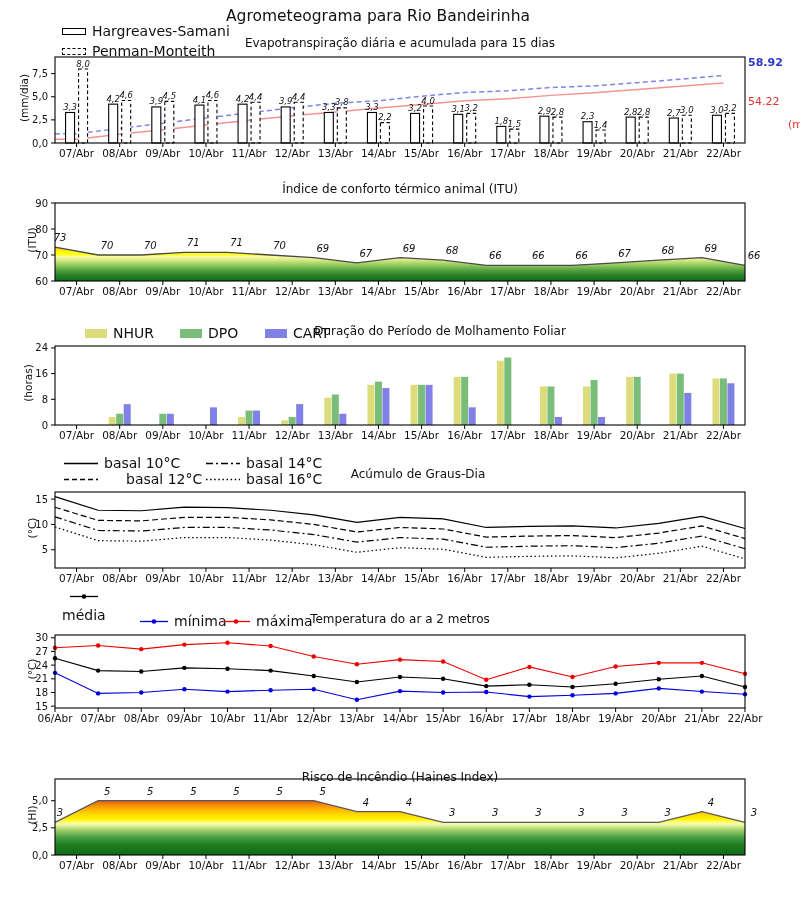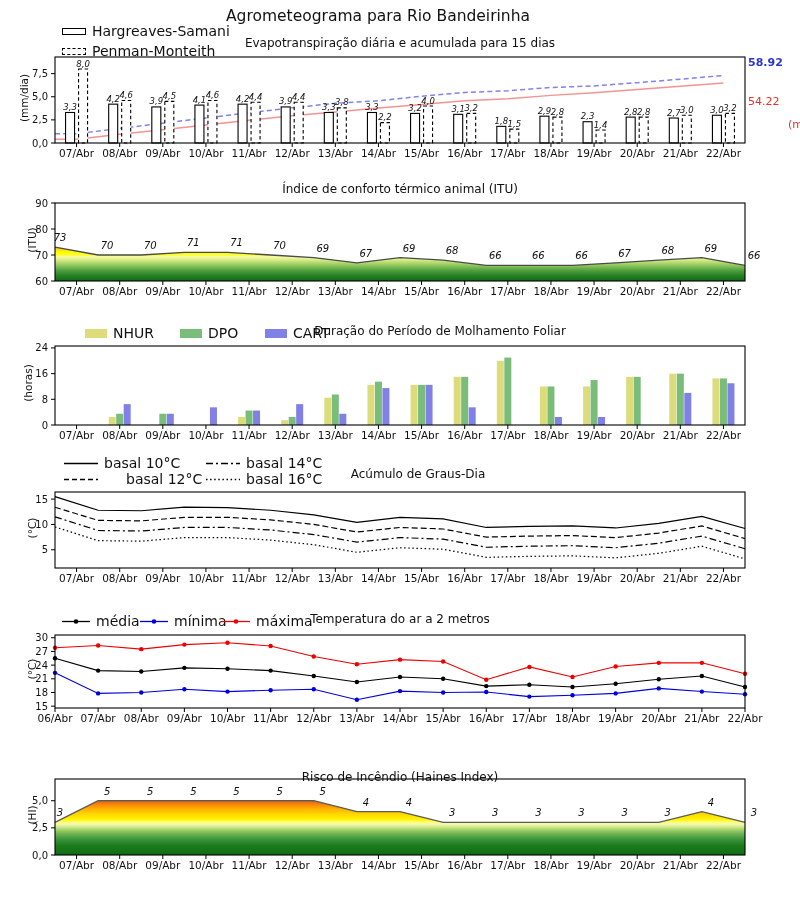--- a/index.html
+++ b/index.html
@@ -419,21 +419,21 @@
       <line x1="582.1875" y1="76" x2="582.1875" y2="80" stroke="#000" stroke-width="1"></line>
       <text x="582.1875" y="90" text-anchor="middle" font-size="10.5" fill="#111">20/Abr</text>
       <line x1="625.3125" y1="76" x2="625.3125" y2="80" stroke="#000" stroke-width="1"></line>
       <text x="625.3125" y="90" text-anchor="middle" font-size="10.5" fill="#111">21/Abr</text>
       <line x1="668.4375" y1="76" x2="668.4375" y2="80" stroke="#000" stroke-width="1"></line>
       <text x="668.4375" y="90" text-anchor="middle" font-size="10.5" fill="#111">22/Abr</text>
     </g>
     <rect x="0" y="0" width="690" height="76" fill="none" stroke="#000" stroke-width="1.1"></rect>
   </svg>
 
-<div class="abs leg-row" style="left:62px;top:613px;">
+<div class="abs leg-row" style="left:62px;top:592px;flex-direction:column;">
   <svg class="lsw" width="28" height="9">
       <line x1="0" y1="4.5" x2="28" y2="4.5" stroke-width="1.3" stroke="#000000"></line>
       <circle cx="14" cy="4.5" r="2.3" fill="#000000"></circle>
     </svg>
   <span>média</span>
 </div>
 <div class="abs leg-row" style="left:140px;top:613px;">
   <svg class="lsw" width="28" height="9">
       <line x1="0" y1="4.5" x2="28" y2="4.5" stroke-width="1.3" stroke="#0000dd"></line>
       <circle cx="14" cy="4.5" r="2.3" fill="#0000dd"></circle>

